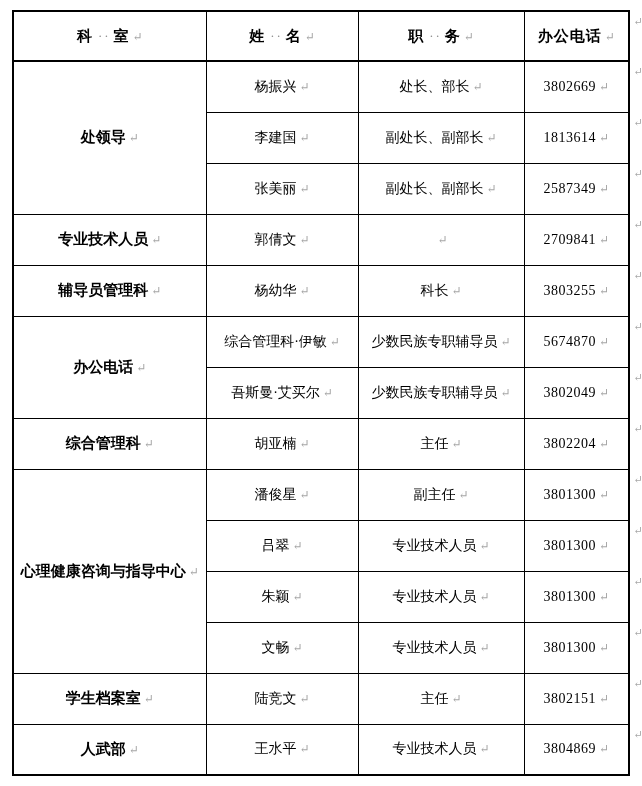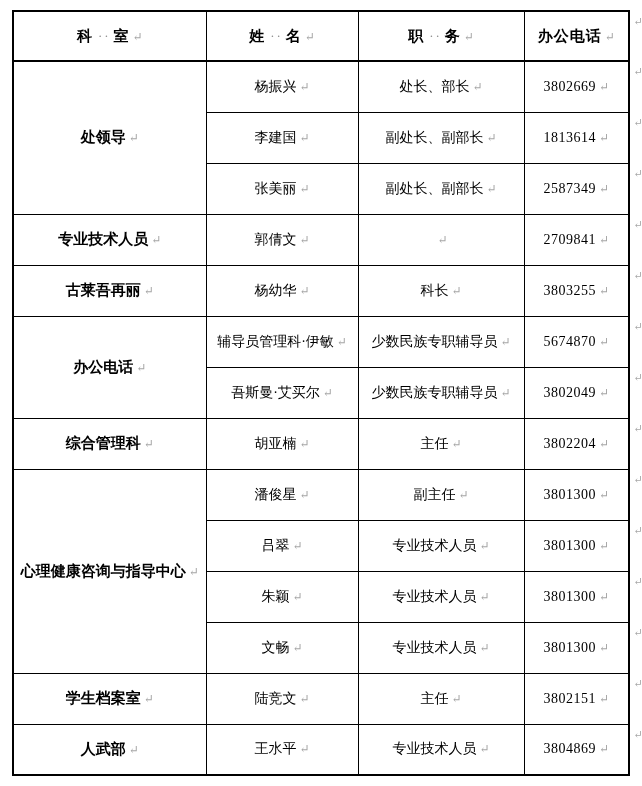--- a/index.html
+++ b/index.html
@@ -84,28 +84,28 @@
           <td class="title"><span>副处长、副部长</span><span class="mark">↵</span></td>
           <td class="phone"><span>2587349</span><span class="mark">↵</span><span class="outmark">↵</span></td>
         </tr>
         <tr>
           <td class="dept" rowspan="1"><span>专业技术人员</span><span class="mark">↵</span></td>
           <td class="name"><span>郭倩文</span><span class="mark">↵</span></td>
           <td class="title"><span class="mark">↵</span></td>
           <td class="phone"><span>2709841</span><span class="mark">↵</span><span class="outmark">↵</span></td>
         </tr>
         <tr>
-          <td class="dept" rowspan="1"><span>古莱吾再丽</span><span class="mark">↵</span></td>
+          <td class="dept" rowspan="1"><span>辅导员管理科</span><span class="mark">↵</span></td>
           <td class="name"><span>杨幼华</span><span class="mark">↵</span></td>
           <td class="title"><span>科长</span><span class="mark">↵</span></td>
           <td class="phone"><span>3803255</span><span class="mark">↵</span><span class="outmark">↵</span></td>
         </tr>
         <tr>
           <td class="dept" rowspan="2"><span>办公电话</span><span class="mark">↵</span></td>
-          <td class="name"><span>辅导员管理科·伊敏</span><span class="mark">↵</span></td>
+          <td class="name"><span>综合管理科·伊敏</span><span class="mark">↵</span></td>
           <td class="title"><span>少数民族专职辅导员</span><span class="mark">↵</span></td>
           <td class="phone"><span>5674870</span><span class="mark">↵</span><span class="outmark">↵</span></td>
         </tr>
         <tr>
           <td class="name"><span>吾斯曼·艾买尔</span><span class="mark">↵</span></td>
           <td class="title"><span>少数民族专职辅导员</span><span class="mark">↵</span></td>
           <td class="phone"><span>3802049</span><span class="mark">↵</span><span class="outmark">↵</span></td>
         </tr>
         <tr>
           <td class="dept" rowspan="1"><span>综合管理科</span><span class="mark">↵</span></td>

